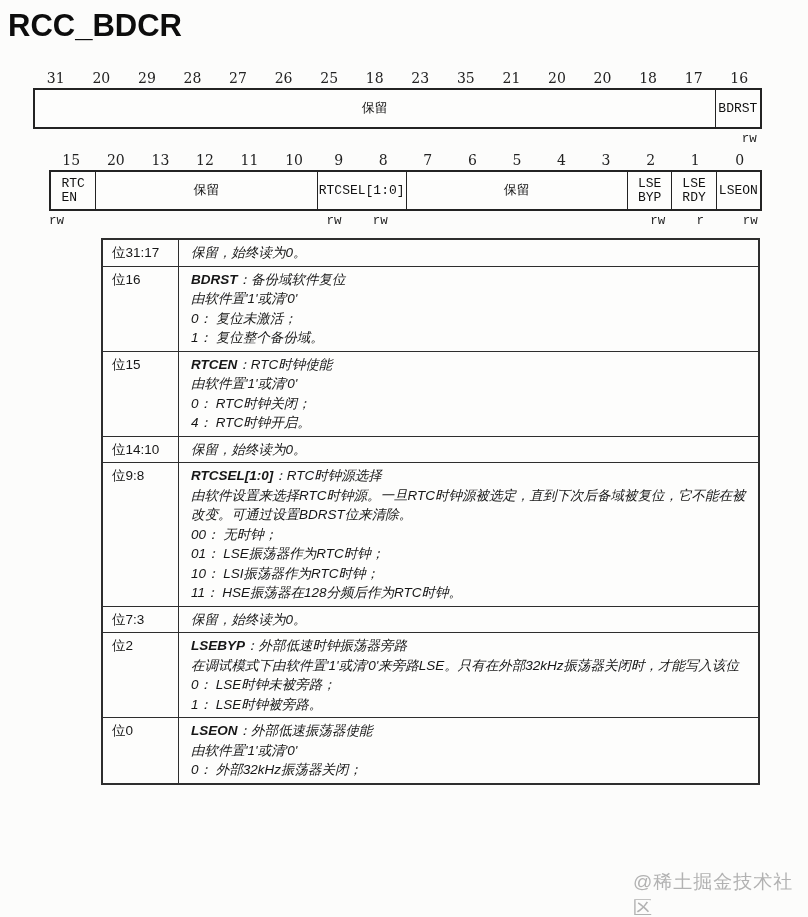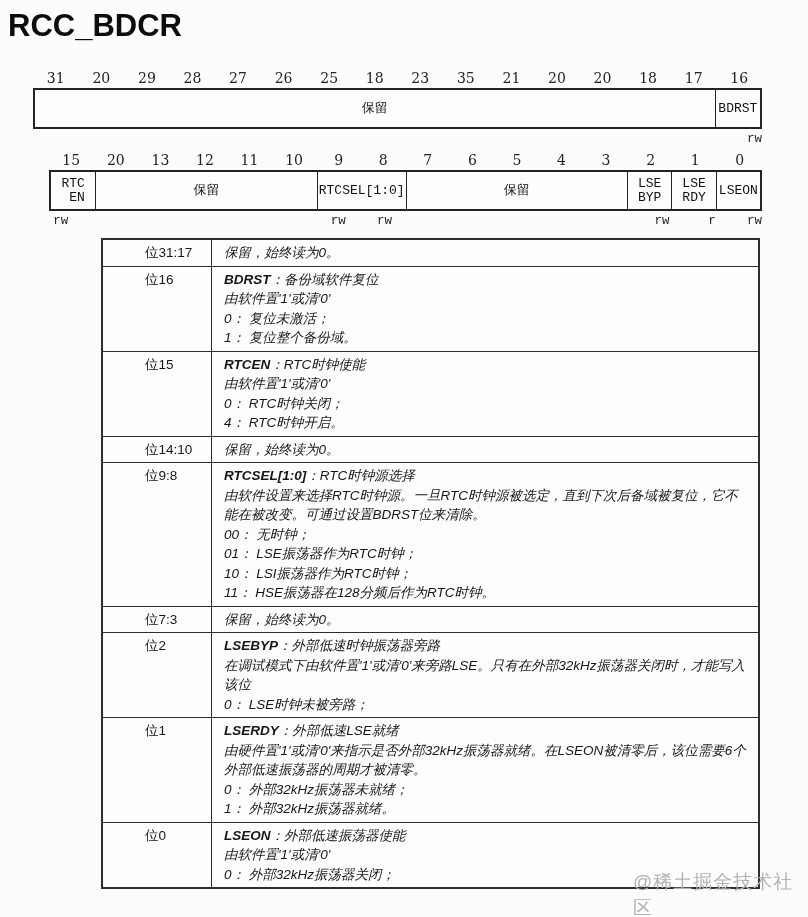--- a/index.html
+++ b/index.html
@@ -21,35 +21,35 @@
     text-align:center;font-family:"DejaVu Serif","Liberation Serif",serif;
     font-size:14px;color:#222;height:19px;line-height:19px;
   }
   .box-row{
     display:grid;grid-template-columns:repeat(16,1fr);
     border:2px solid #232323;height:37px;background:#fdfdfc;box-sizing:content-box;
   }
   .box-cell{
     display:flex;align-items:center;justify-content:center;
     font-family:"Liberation Mono","DejaVu Sans Mono",monospace;
-    font-size:13px;line-height:14px;white-space:pre-line;text-align:right;color:#111;
+    font-size:13px;line-height:14px;white-space:pre-line;text-align:left;color:#111;
     overflow:hidden;
   }
   .box-cell + .box-cell{border-left:1.5px solid #232323;}
   .access-row{
     display:grid;grid-template-columns:repeat(16,1fr);
-    text-align:right;font-family:"Liberation Mono","DejaVu Sans Mono",monospace;
+    text-align:left;font-family:"Liberation Mono","DejaVu Sans Mono",monospace;
     font-size:12.5px;color:#222;height:17px;line-height:17px;margin-top:2px;gap:27px;
   }
   
   #ftable{
     position:absolute;left:101px;top:238px;width:659px;
     border:2px solid #2e2e2e;background:#fdfdfc;box-sizing:border-box;
   }
-  .frow{display:grid;grid-template-columns:76px 1fr;padding-left:33px;}
+  .frow{display:grid;grid-template-columns:76px 1fr;}
   .frow + .frow{border-top:1.5px solid #2e2e2e;}
   .fbit{
     border-right:1.5px solid #2e2e2e;
     padding:3px 4px 3px 9px;font-size:13.5px;line-height:19.5px;color:#161616;
   }
   .fdesc{padding:3px 8px 3px 12px;font-style:italic;}
   .fline{font-size:13.5px;line-height:19.5px;color:#161616;}
   .fname{font-weight:700;}
   
   #watermark{
@@ -203,29 +203,21 @@
         <div class="fdesc">
           <div class="fline">保留，始终读为0。</div>
         </div>
       </div>
       <div class="frow">
         <div class="fbit">位2</div>
         <div class="fdesc">
           <div class="fline"><b class="fname">LSEBYP</b>：外部低速时钟振荡器旁路</div>
           <div class="fline">在调试模式下由软件置'1'或清'0'来旁路LSE。只有在外部32kHz振荡器关闭时，才能写入该位</div>
           <div class="fline">0： LSE时钟未被旁路；</div>
-        </div>
-      </div>
-      <div class="frow">
-        <div class="fbit">位1</div>
-        <div class="fdesc">
-          <div class="fline"><b class="fname">LSERDY</b>：外部低速LSE就绪</div>
-          <div class="fline">由硬件置'1'或清'0'来指示是否外部32kHz振荡器就绪。在LSEON被清零后，该位需要6个外部低速振荡器的周期才被清零。</div>
-          <div class="fline">0： 外部32kHz振荡器未就绪；</div>
-          <div class="fline">1： 外部32kHz振荡器就绪。</div>
+          <div class="fline">1： LSE时钟被旁路。</div>
         </div>
       </div>
       <div class="frow">
         <div class="fbit">位0</div>
         <div class="fdesc">
           <div class="fline"><b class="fname">LSEON</b>：外部低速振荡器使能</div>
           <div class="fline">由软件置'1'或清'0'</div>
           <div class="fline">0： 外部32kHz振荡器关闭；</div>
         </div>
       </div>

